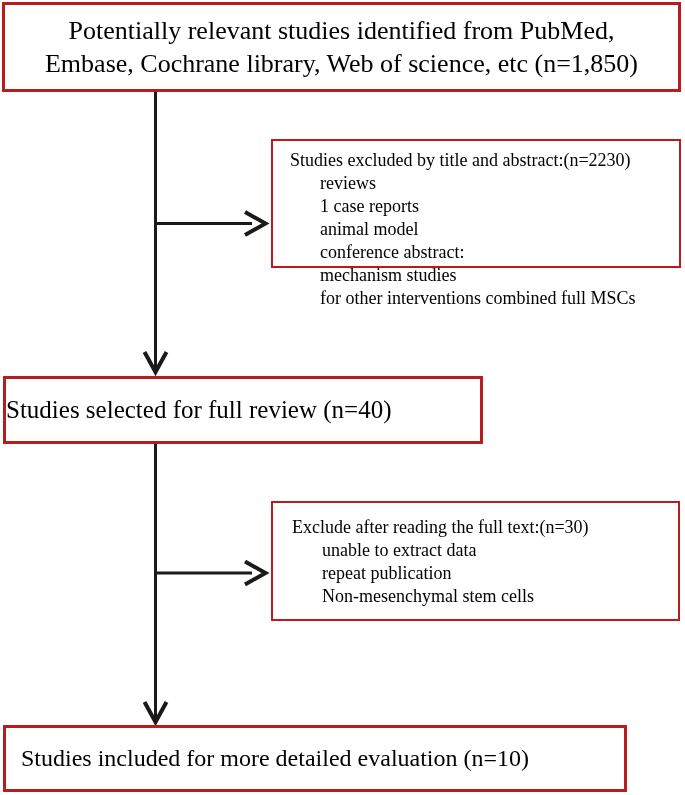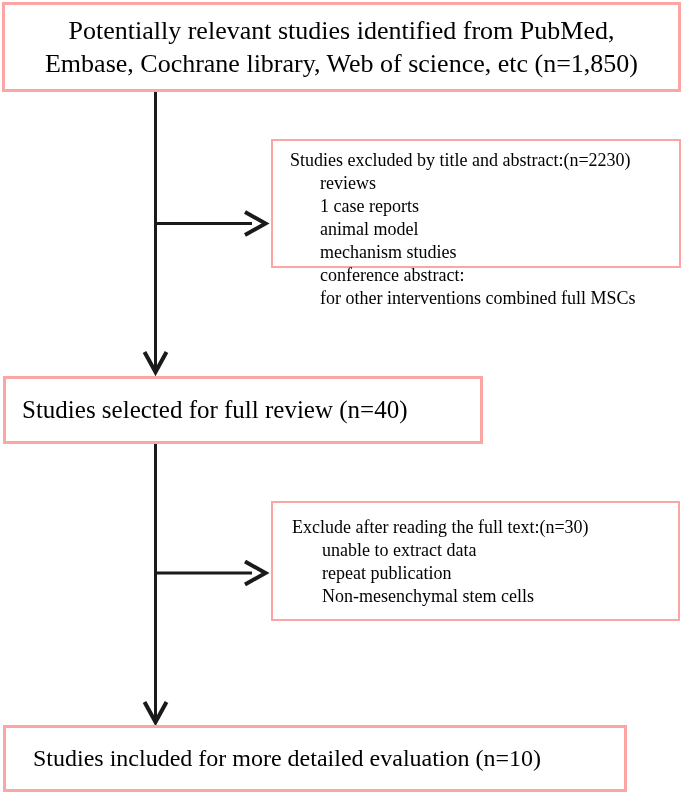--- a/index.html
+++ b/index.html
@@ -14,53 +14,52 @@
   }
   .arrows {
     position: absolute;
     left: 0; top: 0;
     width: 685px; height: 795px;
     pointer-events: none;
   }
   .box {
     position: absolute;
     box-sizing: border-box;
-    border: 3px solid #fca5a5;
+    border: 3px solid #b91c1c;
     background: #ffffff;
   }
   .box-identified {
     left: 2px; top: 2px; width: 679px; height: 90px;
     display: flex; flex-direction: column;
     justify-content: center; align-items: center;
     text-align: center;
     font-size: 26px; line-height: 33px;
   }
   .box-excluded-1 {
     left: 271px; top: 139px; width: 410px; height: 129px;
     border-width: 2px;
     font-size: 18px; line-height: 23px;
     padding: 8px 6px 0 17px;
   }
   .box-fullreview {
     left: 3px; top: 376px; width: 480px; height: 68px;
     display: flex; align-items: center;
     font-size: 25px;
-    padding-left: 16px;
   }
   .box-excluded-2 {
     left: 271px; top: 501px; width: 409px; height: 120px;
     border-width: 2px;
     font-size: 18px; line-height: 23px;
     padding: 13px 0 0 19px;
   }
   .box-included {
     left: 3px; top: 725px; width: 624px; height: 67px;
     display: flex; align-items: center;
     font-size: 24px;
-    padding-left: 27px;
+    padding-left: 15px;
   }
   .excl-item { padding-left: 30px; }
 </style>
 </head>
 <body>
 
 <div class="canvas">
 
   <svg class="arrows" viewBox="0 0 685 795" xmlns="http://www.w3.org/2000/svg">
     <g stroke="#1a1a1a" fill="none" stroke-linejoin="miter">
@@ -84,22 +83,22 @@
   <div class="box box-identified">
     <div>Potentially relevant studies identified from PubMed,</div>
     <div>Embase, Cochrane library, Web of science, etc (n=1,850)</div>
   </div>
 
   <div class="box box-excluded-1">
     <div>Studies excluded by title and abstract:(n=2230)</div>
     <div class="excl-item">reviews</div>
     <div class="excl-item">1 case reports</div>
     <div class="excl-item">animal model</div>
+    <div class="excl-item">conference abstract:</div>
     <div class="excl-item">mechanism studies</div>
-    <div class="excl-item">conference abstract:</div>
     <div class="excl-item">for other interventions combined full MSCs</div>
   </div>
 
   <div class="box box-fullreview">
     <span>Studies selected for full review (n=40)</span>
   </div>
 
   <div class="box box-excluded-2">
     <div>Exclude after reading the full text:(n=30)</div>
     <div class="excl-item">unable to extract data</div>

